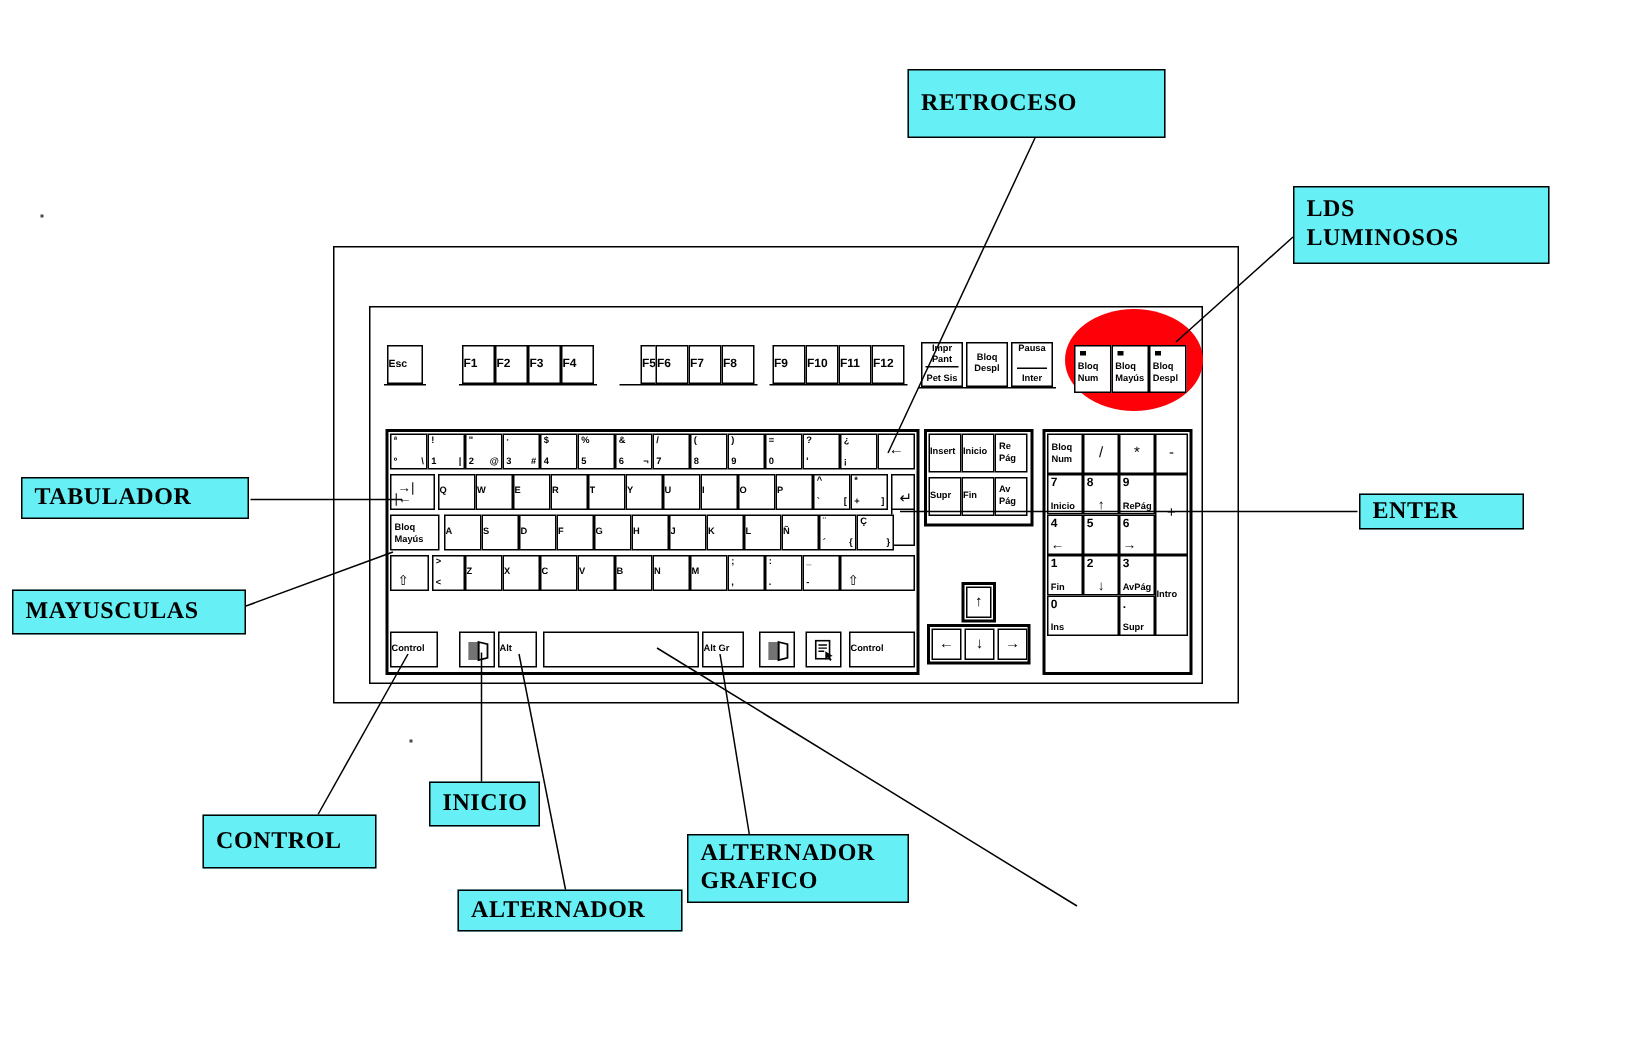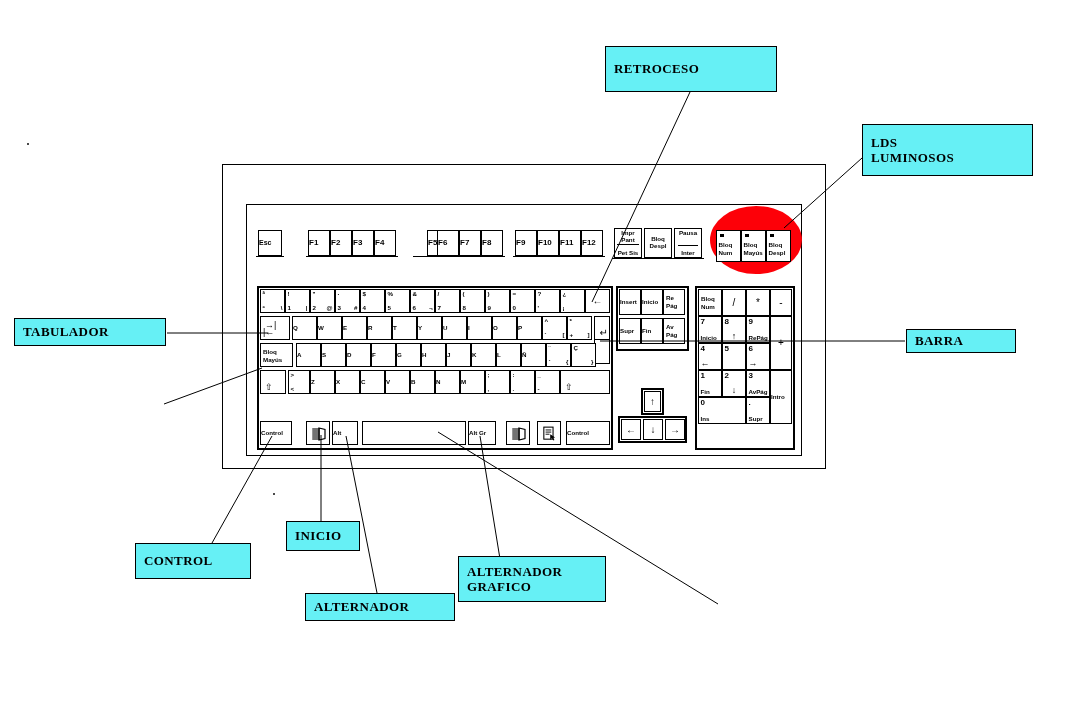--- a/index.html
+++ b/index.html
@@ -8,21 +8,21 @@
   #stage{position:relative;width:1087px;height:707px;}
 
   
   .label{
     position:absolute;
     background:#66f0f5;
     border:1px solid #000;
     color:#000;
     font-family:"Liberation Serif",serif;
     font-weight:bold;
-    font-size:13px;
+    font-size:16px;
     letter-spacing:.4px;
     display:flex;
     align-items:center;
     justify-content:flex-start;
     padding-left:8px;
     box-sizing:border-box;
     line-height:1.18;
     white-space:pre-line;
     z-index:6;
   }
@@ -549,22 +549,23 @@
 
   </div>
 
   <div class="label" style="left:605px;top:46px;width:172px;height:46px;">RETROCESO</div>
 
   <div class="label" style="left:14px;top:318px;width:152px;height:28px;">TABULADOR</div>
 
   <div class="label two" style="left:862px;top:124px;width:171px;height:52px;">LDS
 LUMINOSOS</div>
 
-
-  <div class="label" style="left:906px;top:329px;width:110px;height:24px;">BARRA</div>
+  <div class="label" style="left:8px;top:393px;width:156px;height:30px;">MAYUSCULAS</div>
+
+  <div class="label" style="left:906px;top:329px;width:110px;height:24px;">ENTER</div>
 
   <div class="label" style="left:135px;top:543px;width:116px;height:36px;">CONTROL</div>
 
   <div class="label" style="left:286px;top:521px;width:74px;height:30px;">INICIO</div>
 
   <div class="label" style="left:305px;top:593px;width:150px;height:28px;">ALTERNADOR</div>
 
   <div class="label two" style="left:458px;top:556px;width:148px;height:46px;">ALTERNADOR
 GRAFICO</div>
 

